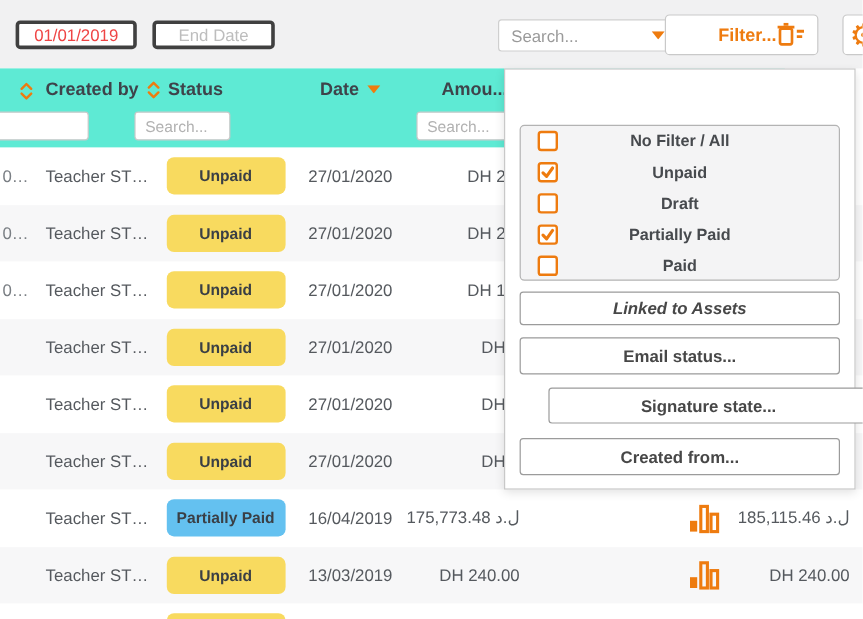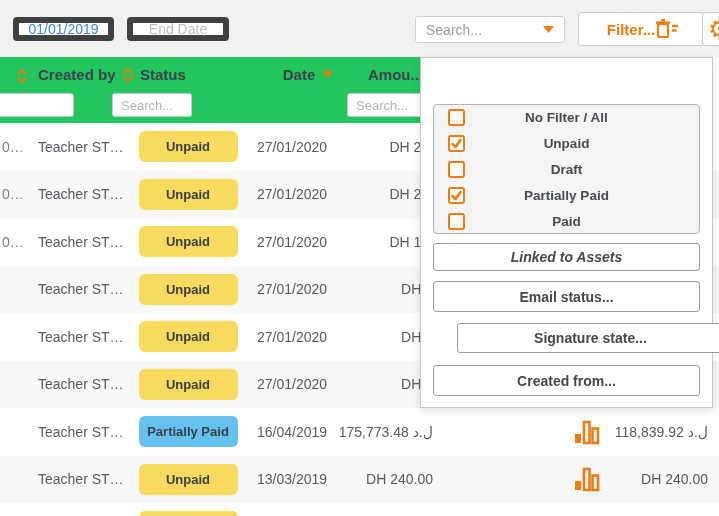--- a/index.html
+++ b/index.html
@@ -2,43 +2,43 @@
 <html><head>
 <meta charset="utf-8">
 <style>
   * { margin:0; padding:0; box-sizing:border-box; }
   html,body { width:719px; height:516px; overflow:hidden; background:#fff;
     font-family:"Liberation Sans","DejaVu Sans",sans-serif; }
   .stage { position:relative; width:719px; height:516px; overflow:hidden; background:#fff; }
 
   
   .toolbar { position:absolute; left:0; top:0; width:719px; height:57px; background:#F1F1F2; }
-  .inp { position:absolute; height:24px; border:6px solid #404040; border-radius:4px; background:#fff;
-    font-family:inherit; font-size:14px; color:#3b82f6; text-align:center; outline:none; }
+  .inp { position:absolute; height:24px; border:3px solid #404040; border-radius:4px; background:#fff;
+    font-family:inherit; font-size:14px; color:#ef4444; text-align:center; outline:none; }
   .inp::placeholder { color:#BDBDBD; }
   .inp.start { left:13px; top:17px; width:101px; }
   .inp.end   { left:127px; top:17px; width:102px; }
   .sel { position:absolute; left:415px; top:16px; width:150px; height:27px; background:#fff;
     border:1px solid #CFCFCF; border-radius:3px; display:flex; align-items:center; cursor:pointer; }
   .sel-ph { margin-left:10px; font-size:14px; color:#9A9A9A; flex:1; }
   .sel .caret { margin-right:10px; }
   .btn { position:absolute; top:12px; height:34px; background:#fff; border:1px solid #C9C9C9;
     border-radius:4px; cursor:pointer; display:flex; align-items:center; }
-  .filter-btn { left:578px; width:128px; justify-content:center; padding:0 10px 0 12px; }
+  .filter-btn { left:554px; width:128px; justify-content:flex-end; padding:0 10px 0 12px; }
   .filter-lbl { color:#EE7B0F; font-weight:700; font-size:15px; }
   .gear-btn { left:702px; width:46px; padding-left:5px; }
   .gear { color:#EE7B0F; font-size:26px; line-height:26px; }
 
   
-  .thead { position:absolute; left:0; top:57px; width:654px; height:66px; background:#22c55e; }
+  .thead { position:absolute; left:0; top:57px; width:654px; height:66px; background:#5eead4; }
   .hlbl { position:absolute; top:9px; font-size:15px; font-weight:700; color:#3E434A; white-space:nowrap; }
   .h-sort0 { left:16px; top:11px; position:absolute; }
   .h-created { left:38px; display:flex; align-items:center; gap:6px; }
   .h-status { left:140px; width:97px; text-align:left; }
-  .h-date { left:264px; width:88px; display:flex; align-items:center; justify-content:center; gap:7px; }
+  .h-date { left:248px; width:88px; display:flex; align-items:center; justify-content:center; gap:7px; }
   .h-amount { left:368px; }
   .hsearch { position:absolute; top:36px; height:24px; border:1px solid #C9C9C9; border-radius:3px;
     background:#fff; font-family:inherit; font-size:13px; color:#555; padding:0 8px; outline:none; }
   .hsearch::placeholder { color:#B2B2B2; }
   .hs0 { left:-34px; width:108px; }
   .hs1 { left:112px; width:80px; }
   .hs4 { left:347px; width:78px; }
 
   
   .tbody { position:absolute; left:0; top:123px; width:719px; }
@@ -214,21 +214,21 @@
     </div>
     <div class="cell c-date">16/04/2019</div>
     <div class="cell c-amt">ل.د 175,773.48</div>
     <div class="cell c-icon">
       <svg width="27" height="26" viewBox="0 0 27 26">
         <rect x="2" y="15" width="6" height="9" fill="#EE7B0F"></rect>
         <rect x="11" y="3" width="5.5" height="21" fill="none" stroke="#EE7B0F" stroke-width="2.6"></rect>
         <rect x="19.5" y="9.5" width="5.5" height="14.5" fill="none" stroke="#EE7B0F" stroke-width="2.6"></rect>
       </svg>
     </div>
-    <div class="cell c-amt2">ل.د 118,839.92</div>
+    <div class="cell c-amt2">ل.د 185,115.46</div>
   </div>
 
   <div class="row">
     <div class="cell c-num"></div>
     <div class="cell c-by">Teacher ST…</div>
     <div class="cell c-status">
       <span class="badge" style="background: rgb(248, 218, 95);">Unpaid</span>
     </div>
     <div class="cell c-date">13/03/2019</div>
     <div class="cell c-amt">DH 240.00</div>

